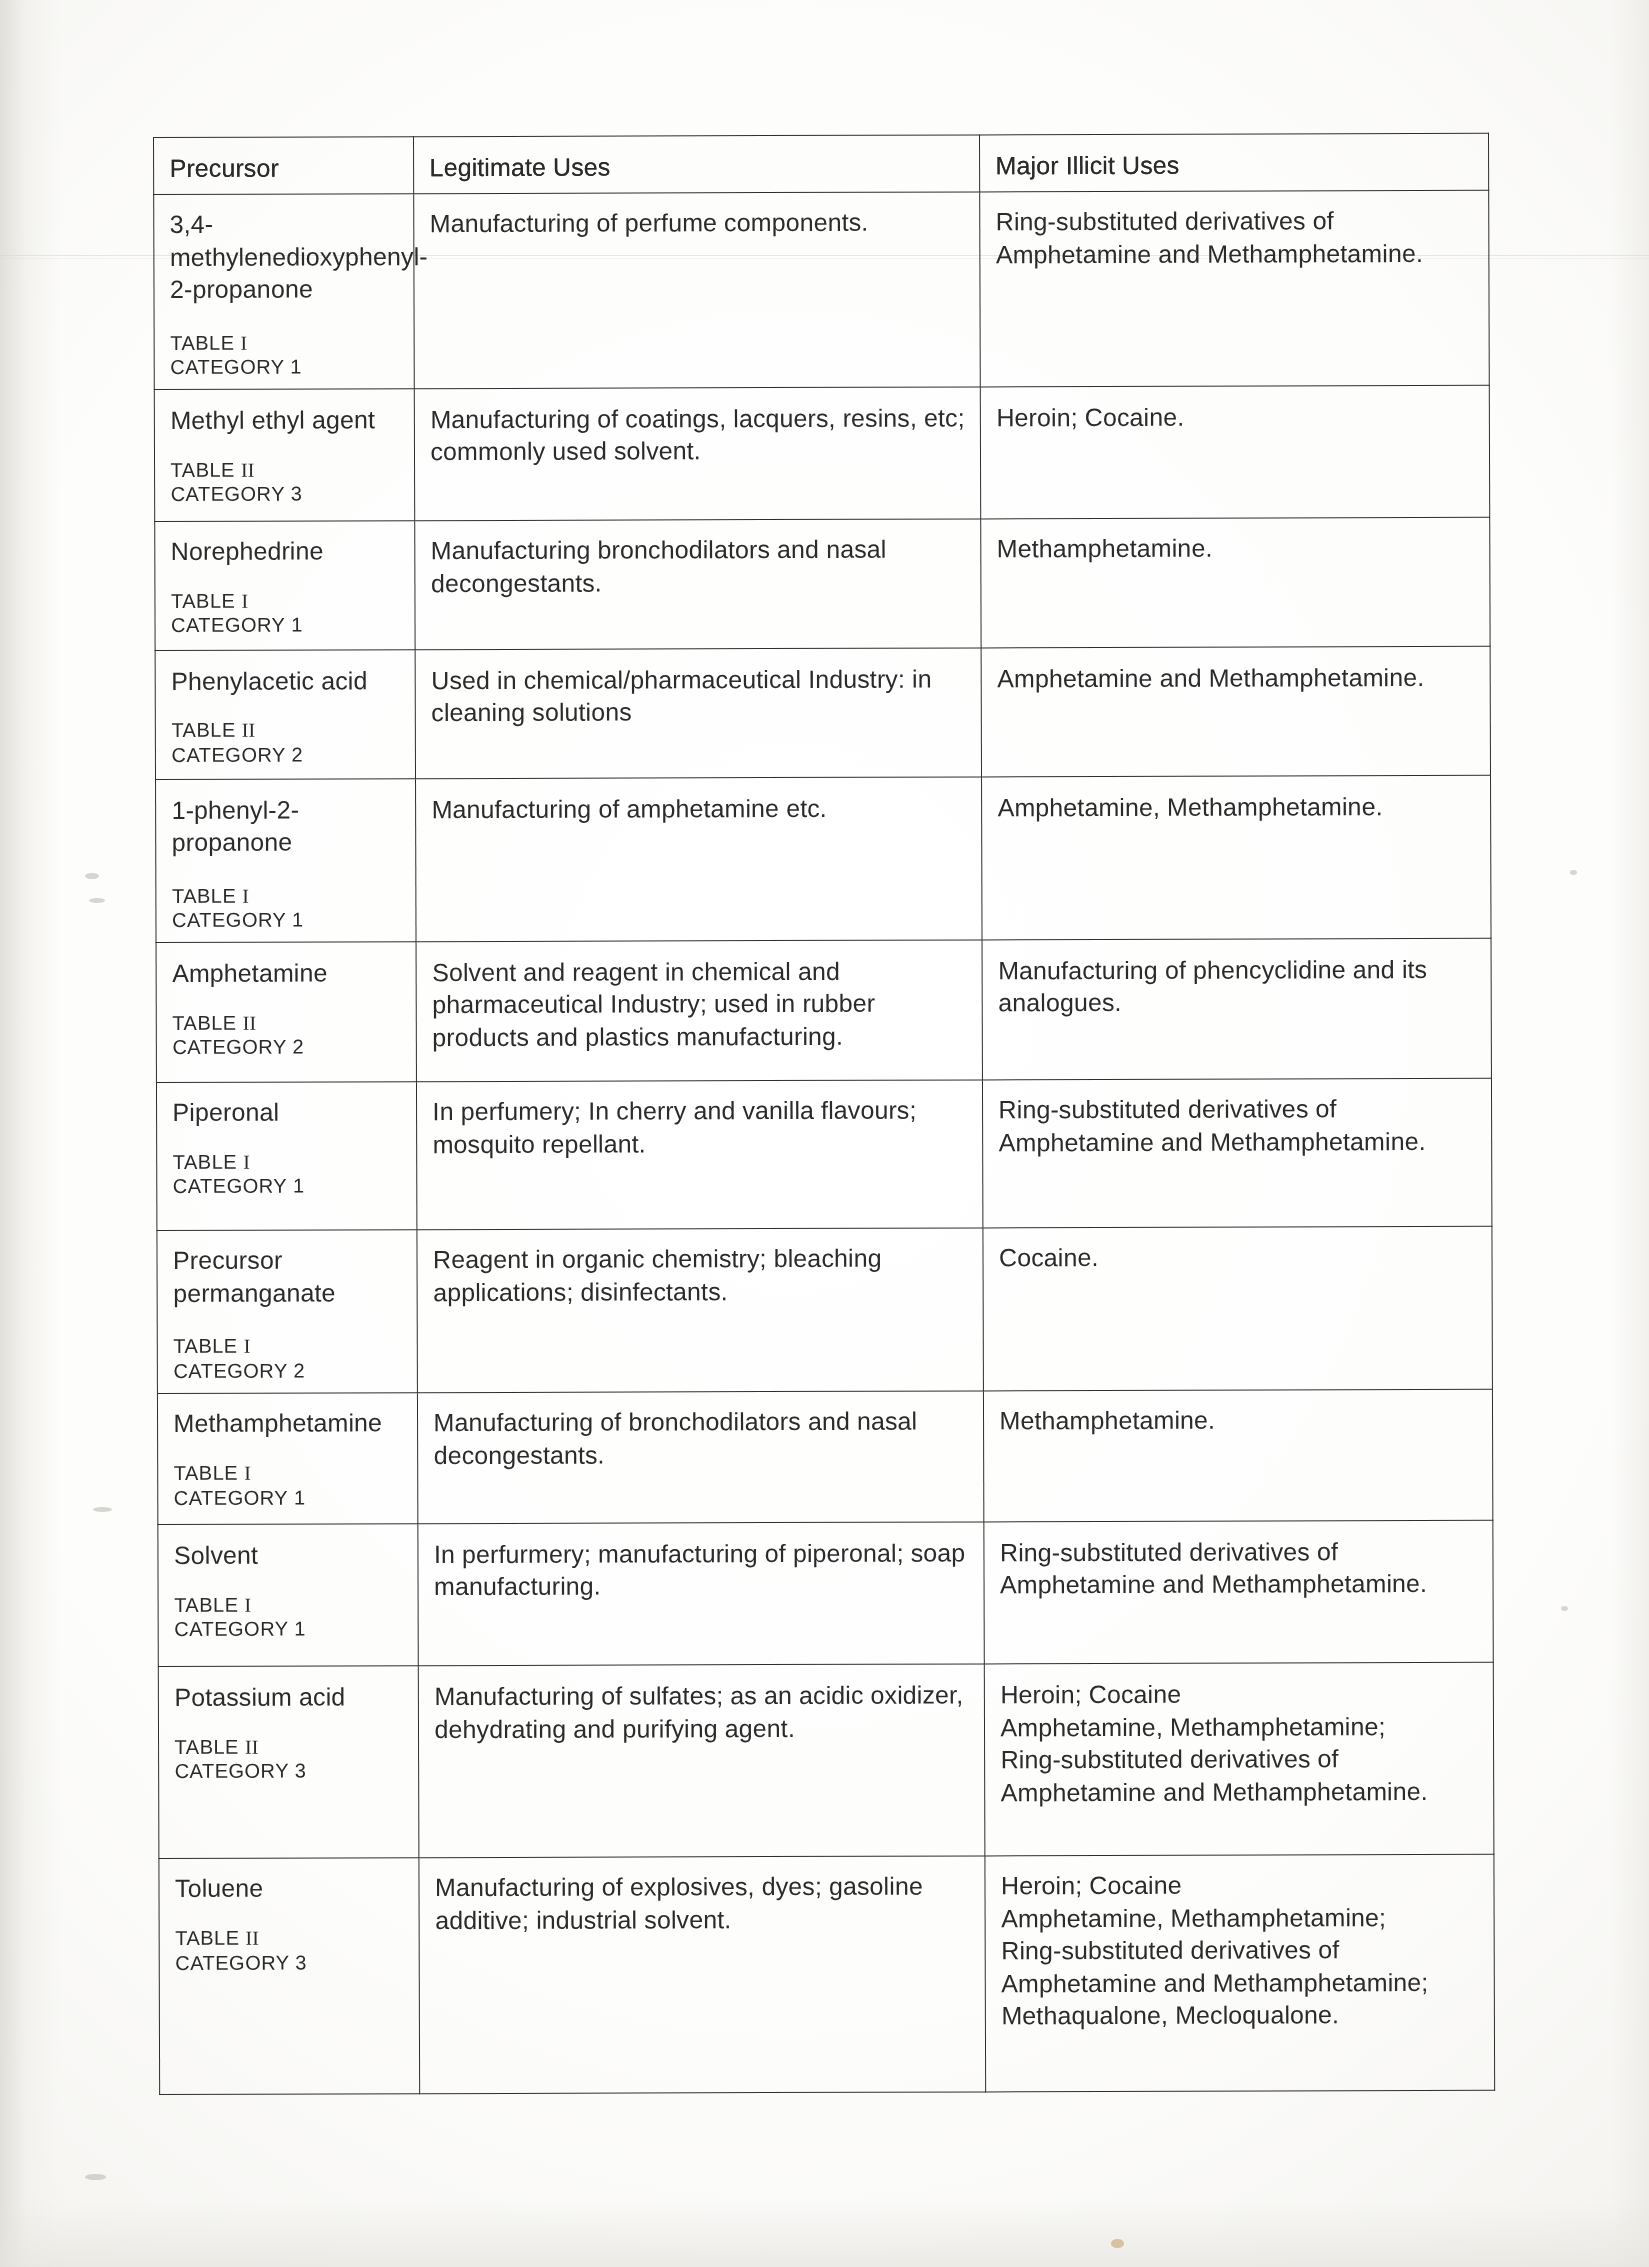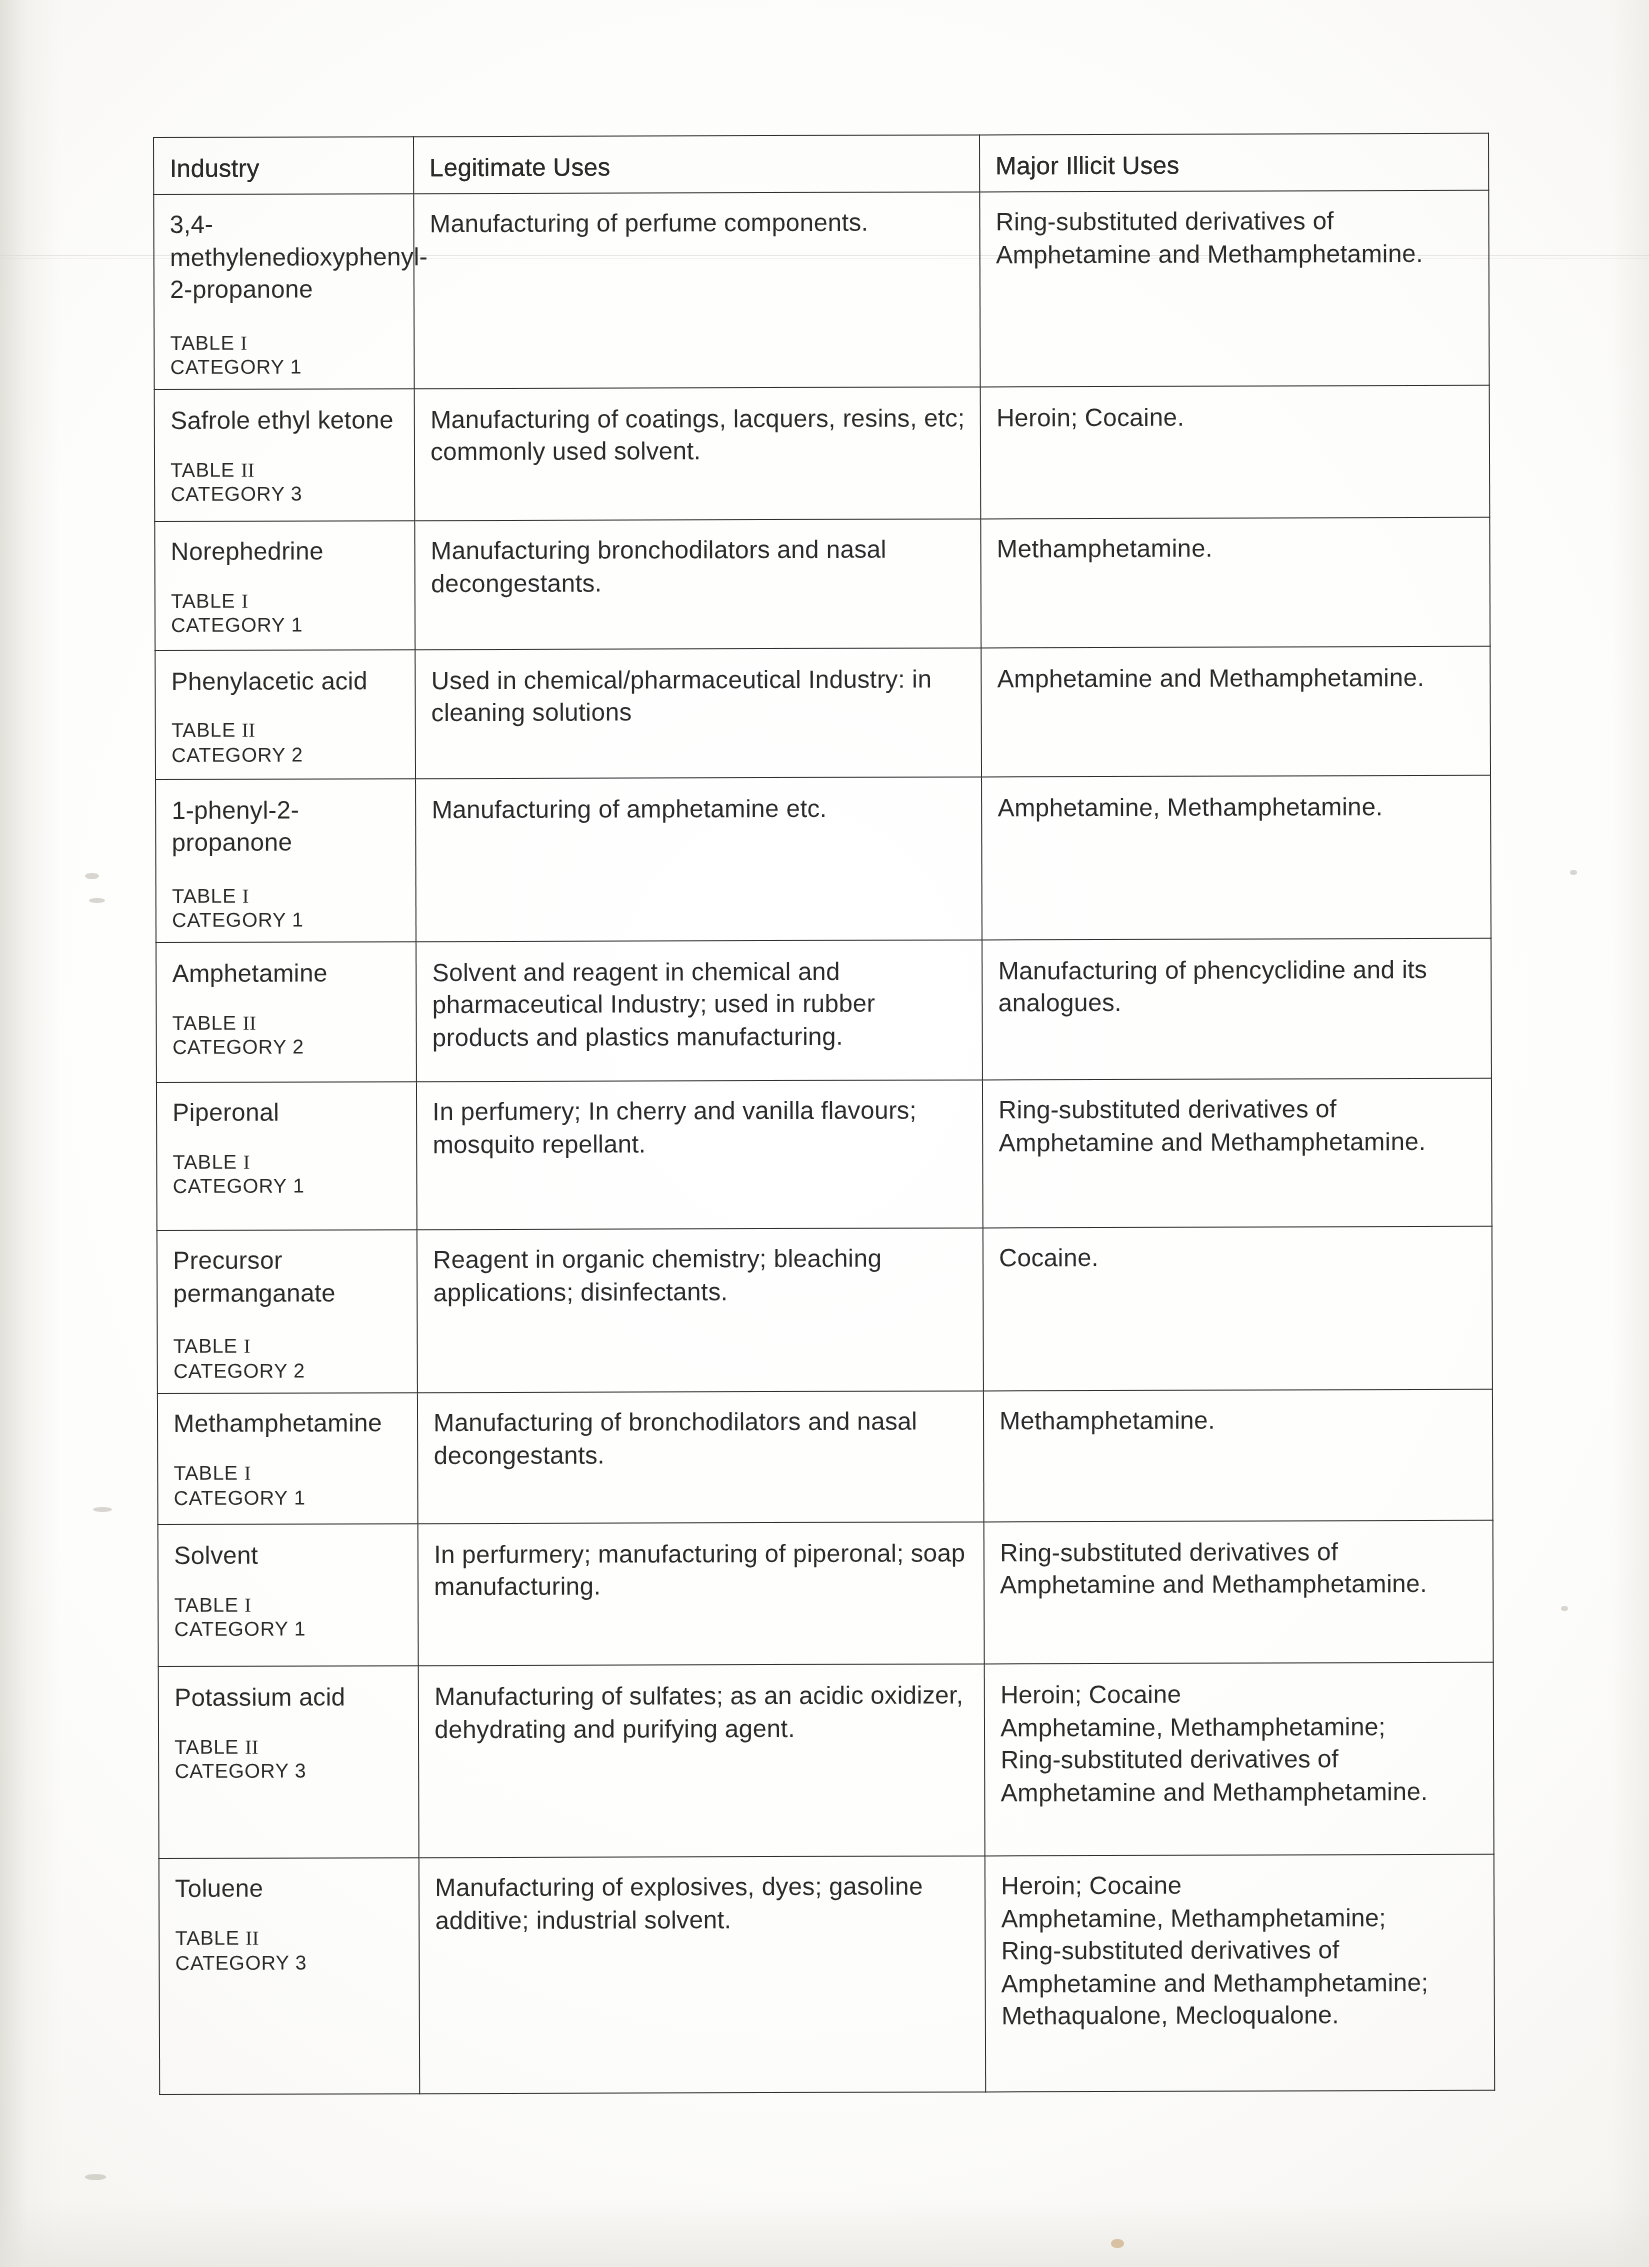--- a/index.html
+++ b/index.html
@@ -166,21 +166,21 @@
 
   <div class="table-wrap">
     <table class="precursor-table">
       <colgroup>
         <col class="c-precursor">
         <col class="c-legit">
         <col class="c-illicit">
       </colgroup>
       <thead>
         <tr>
-          <th>Industry</th>
+          <th>Precursor</th>
           <th>Legitimate Uses</th>
           <th>Major Illicit Uses</th>
         </tr>
       </thead>
       <tbody>
 
         <tr class="r-0">
           <td>
             <span class="precursor-name">3,4-methylenedioxyphenyl-2-propanone</span>
             <span class="table-cat"><span>TABLE</span> <span class="roman">I</span></span>
@@ -189,21 +189,21 @@
           <td>
               <span class="legit-text">Manufacturing of perfume components.</span>
             </td>
           <td>
               <span class="illicit-text">Ring-substituted derivatives of Amphetamine and Methamphetamine.</span>
             </td>
         </tr>
 
         <tr class="r-1">
           <td>
-            <span class="precursor-name tight">Safrole ethyl ketone</span>
+            <span class="precursor-name tight">Methyl ethyl agent</span>
             <span class="table-cat"><span>TABLE</span> <span class="roman">II</span></span>
             <span class="table-cat">CATEGORY 3</span>
           </td>
           <td>
               <span class="legit-text">Manufacturing of coatings, lacquers, resins, etc; commonly used solvent.</span>
             </td>
           <td>
               <span class="illicit-text">Heroin;  Cocaine.</span>
             </td>
         </tr>

